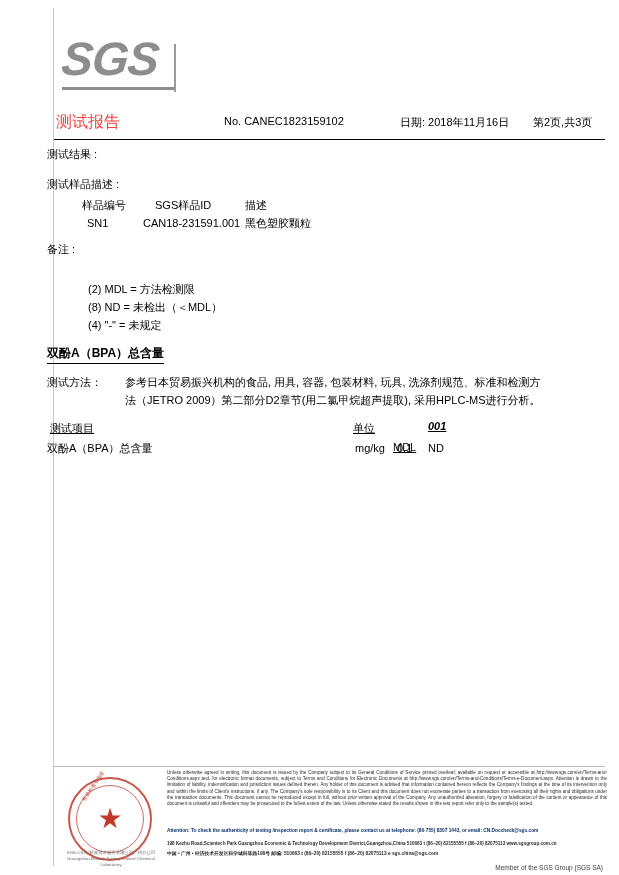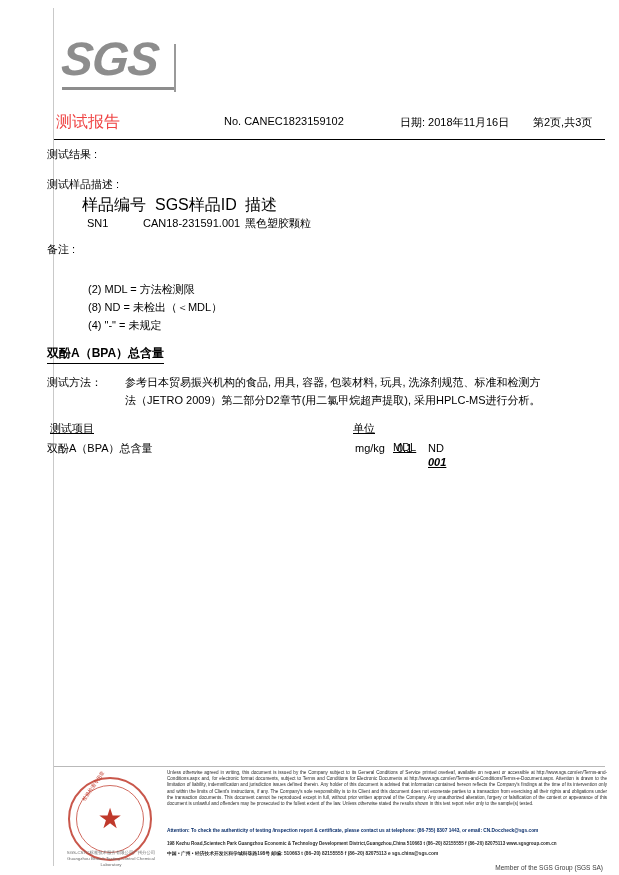--- a/index.html
+++ b/index.html
@@ -122,21 +122,21 @@
   
   .line {
     position: absolute;
     font-size: 11px;
     line-height: 16px;
     white-space: pre;
   }
   .result-label { left: 47px; top: 146px; }
   .sample-desc  { left: 47px; top: 176px; }
 
-  .tbl-head { font-size: 16px; }
+  .tbl-head { font-size: 11px; }
   .th-1 { left: 82px;  top: 197px; }
   .th-2 { left: 155px; top: 197px; }
   .th-3 { left: 245px; top: 197px; }
 
   .td-1 { left: 87px;  top: 215px; }
   .td-2 { left: 143px; top: 215px; }
   .td-3 { left: 245px; top: 215px; }
 
   .remark-label { left: 47px; top: 241px; }
   .rm-1 { left: 88px; top: 263px; }
@@ -161,21 +161,21 @@
 
   
   .res-hdr {
     position: absolute;
     font-size: 11px;
     white-space: pre;
   }
   .rh-item { left: 50px;  top: 421px; text-decoration: underline; }
   .rh-unit { left: 353px; top: 421px; text-decoration: underline; }
   .rh-mdl  { left: 393px; top: 421px; text-decoration: underline; margin-top: 20px; }
-  .rh-001  { left: 428px; top: 420px; text-decoration: underline; font-style: italic; font-weight: bold; margin-top: 36px; }
+  .rh-001  { left: 428px; top: 420px; text-decoration: underline; font-style: italic; font-weight: bold; }
 
   .rr-item { left: 47px;  top: 440px; }
   .rr-unit { left: 355px; top: 440px; }
   .rr-mdl  { left: 397px; top: 440px; }
   .rr-001  { left: 428px; top: 440px; }
 
   
   .footer-rule {
     position: absolute;
     left: 54px;

